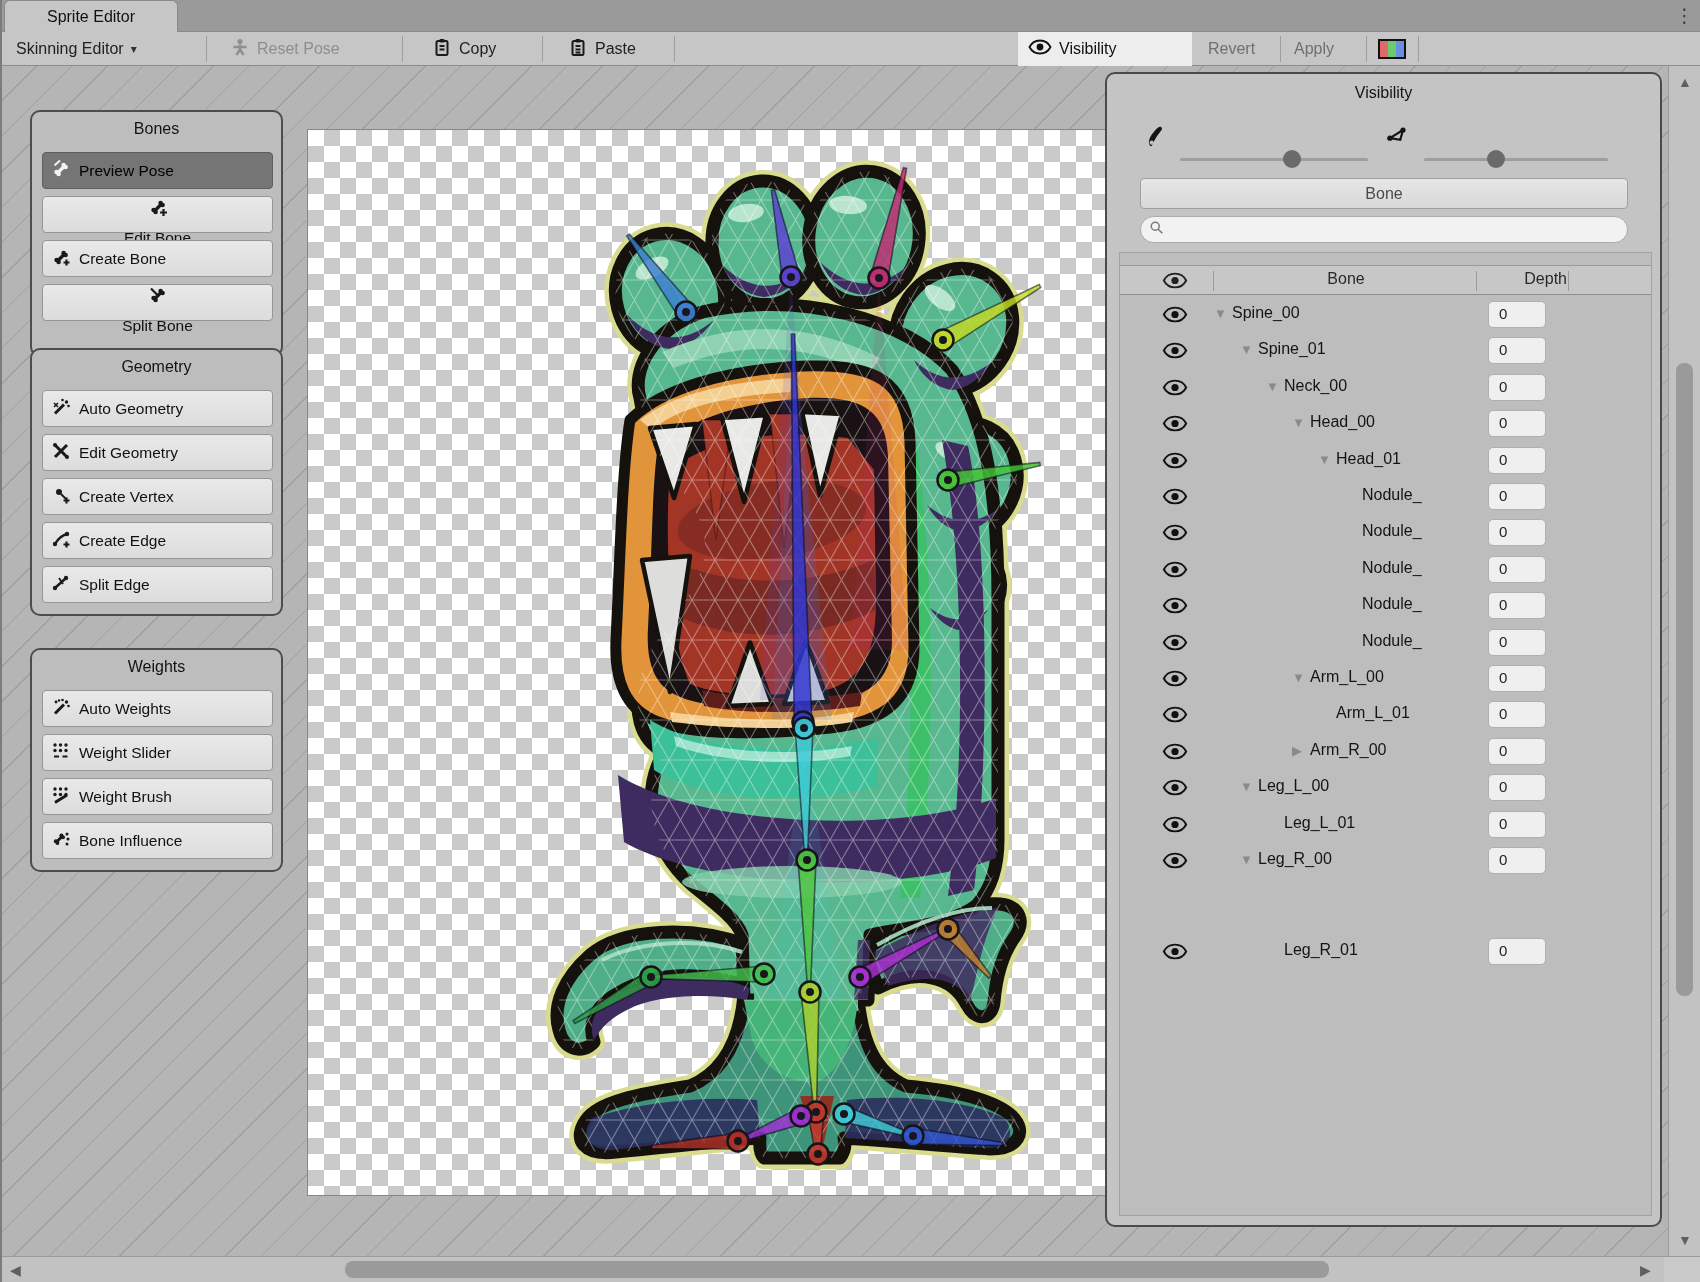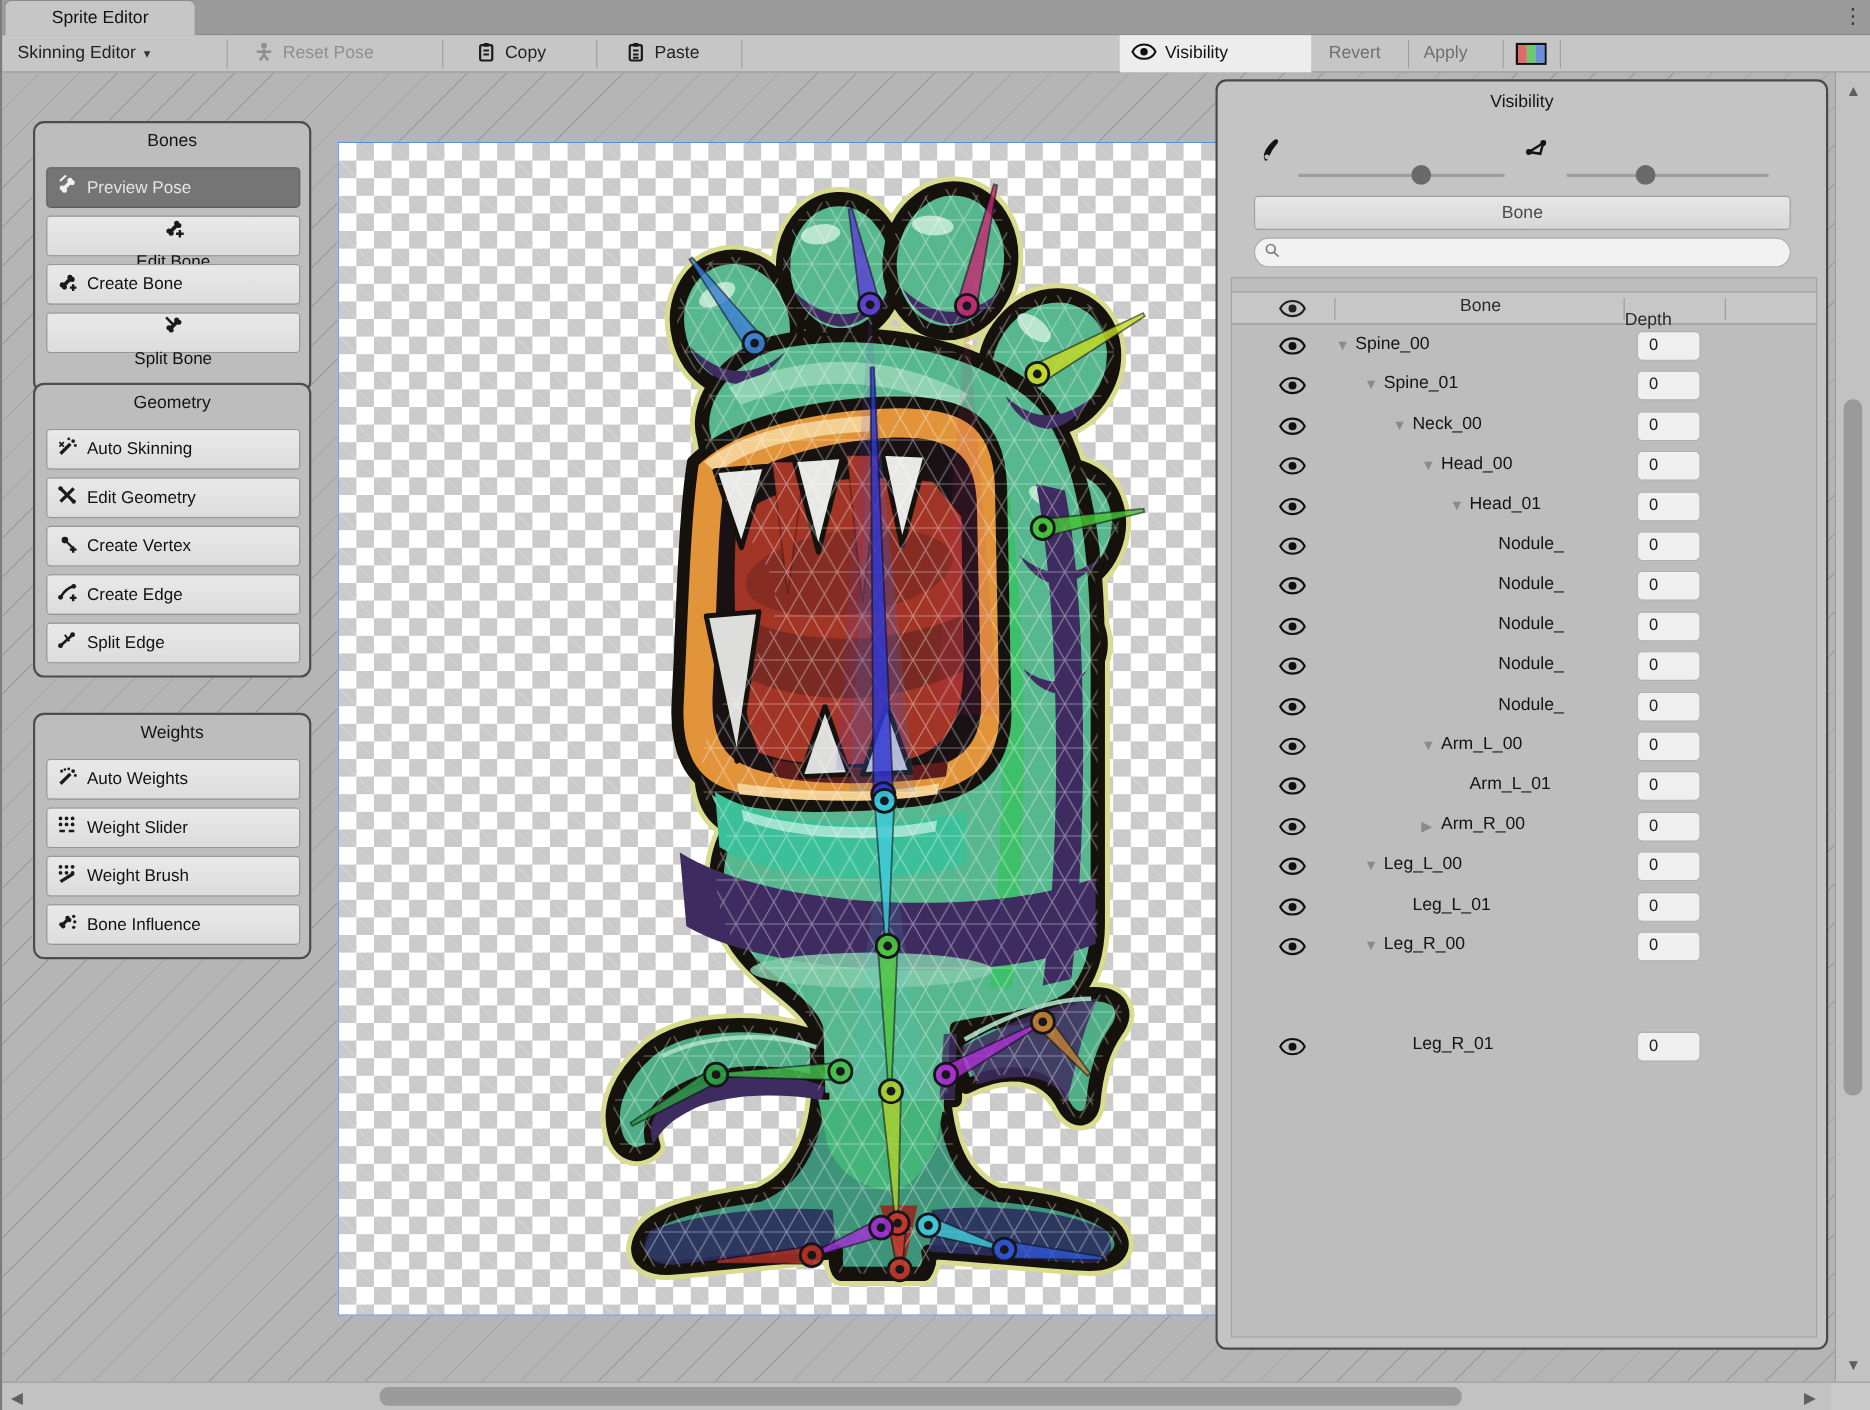--- a/index.html
+++ b/index.html
@@ -35,21 +35,21 @@
      background-image:linear-gradient(45deg,#cacaca 25%,transparent 25% 75%,#cacaca 75%),
                       linear-gradient(45deg,#cacaca 25%,transparent 25% 75%,#cacaca 75%);
      background-size:32px 32px;background-position:0 0,16px 16px;
      border:1px solid #5b8dd9;}
   #spriteSvg{position:absolute;left:0;top:0;z-index:2;pointer-events:none;}
   
   .lpanel{position:absolute;left:28px;width:253px;background:#bdbdbd;border:2px solid #4d4d4d;border-radius:10px;z-index:3;}
   .lpanel h3{margin:8px 0 6px 0;text-align:center;font-size:16px;font-weight:normal;color:#141414;}
   .pbtn{position:absolute;left:10px;width:231px;height:37px;border:1px solid #969696;border-radius:4px;
       background:linear-gradient(#e9e9e9,#dcdcdc);display:flex;align-items:center;gap:8px;padding:0 8px;font-size:15.5px;color:#111;}
-  .pbtn.selected{background:#757575;border-color:#5e5e5e;color:#e5e5e5;}
+  .pbtn.selected{background:#757575;border-color:#5e5e5e;color:#000000;}
   .pbtn svg{flex:0 0 auto;}
   
   .vpanel{position:absolute;left:1103px;top:72px;width:557px;height:1155px;background:#c4c4c4;
       border:2px solid #4a4a4a;border-radius:10px;z-index:3;}
   .vtitle{position:absolute;left:0;top:10px;width:100%;text-align:center;font-size:16px;color:#141414;}
   .vtab{position:absolute;left:33px;top:104px;width:488px;height:31px;background:linear-gradient(#e6e6e6,#d8d8d8);
       border:1px solid #9f9f9f;border-radius:4px;font-size:16px;color:#4a4a4a;display:flex;align-items:center;justify-content:center;}
   .vsearch{position:absolute;left:33px;top:142px;width:488px;height:27px;background:#f2f2f2;border:1px solid #ababab;
       border-radius:14px;display:flex;align-items:center;padding-left:8px;gap:6px;}
   .vsearch input{border:none;background:transparent;outline:none;width:440px;font-size:14px;}
@@ -392,21 +392,21 @@
       <div class="lpanel" style="top: 348px; height: 268px;">
         <h3>Geometry</h3>
         <div class="pbtn" style="top: 40px;">
           <span><svg width="20" height="20" viewBox="0 0 20 20">
               <path d="M4 16.5 L13 7.5" stroke="#1a1a1a" stroke-width="3"></path>
               <circle cx="15.5" cy="5" r="1.7" fill="#1a1a1a"></circle>
               <circle cx="11.5" cy="3" r="1.3" fill="#1a1a1a"></circle>
               <circle cx="17.5" cy="9" r="1.3" fill="#1a1a1a"></circle>
               <path d="M3 6 l4 4 M7 6 l-4 4" stroke="#1a1a1a" stroke-width="1.6"></path>
             </svg></span>
-          <span>Auto Skinning</span>
+          <span>Auto Geometry</span>
         </div>
         <div class="pbtn" style="top: 84px;">
           <span><svg width="20" height="20" viewBox="0 0 20 20">
               <path d="M4 16 L16 4 M4 4 L16 16" stroke="#1a1a1a" stroke-width="3"></path>
               <circle cx="4" cy="4" r="2" fill="#1a1a1a"></circle>
               <circle cx="16" cy="16" r="2" fill="#1a1a1a"></circle>
             </svg></span>
           <span>Edit Geometry</span>
         </div>
         <div class="pbtn" style="top: 128px;">
@@ -526,21 +526,21 @@
       <div class="vheader">
         <span class="eyewrap" style="top:6px">
           <svg width="26" height="17" viewBox="0 0 24 16">
               <path d="M12 1.5 C6.5 1.5 3 5 1.5 8 C3 11 6.5 14.5 12 14.5 C17.5 14.5 21 11 22.5 8 C21 5 17.5 1.5 12 1.5 Z" fill="none" stroke="#222" stroke-width="1.8"></path>
               <circle cx="12" cy="8" r="3.4" fill="#222"></circle>
             </svg>
         </span>
         <div class="hsep" style="left:93px"></div>
         <span style="position:absolute;left:96px;top:4px;width:260px;text-align:center">Bone</span>
         <div class="hsep" style="left:356px"></div>
-        <span style="position:absolute;left:357px;top:16px;width:90px;text-align:left">Depth</span>
+        <span style="position:absolute;left:357px;top:4px;width:90px;text-align:right">Depth</span>
         <div class="hsep" style="left:448px"></div>
       </div>
       <div id="boneRows">
           <div class="vrow" style="top: 44px;">
             <span class="eyewrap"><svg width="26" height="17" viewBox="0 0 24 16">
                 <path d="M12 1.5 C6.5 1.5 3 5 1.5 8 C3 11 6.5 14.5 12 14.5 C17.5 14.5 21 11 22.5 8 C21 5 17.5 1.5 12 1.5 Z" fill="none" stroke="#111" stroke-width="1.8"></path>
                 <circle cx="12" cy="8" r="3.4" fill="#111"></circle>
               </svg></span>
             <span class="tri" style="left: 94px;">▼</span>
             <span class="lbl" style="left: 112px;">Spine_00</span>

